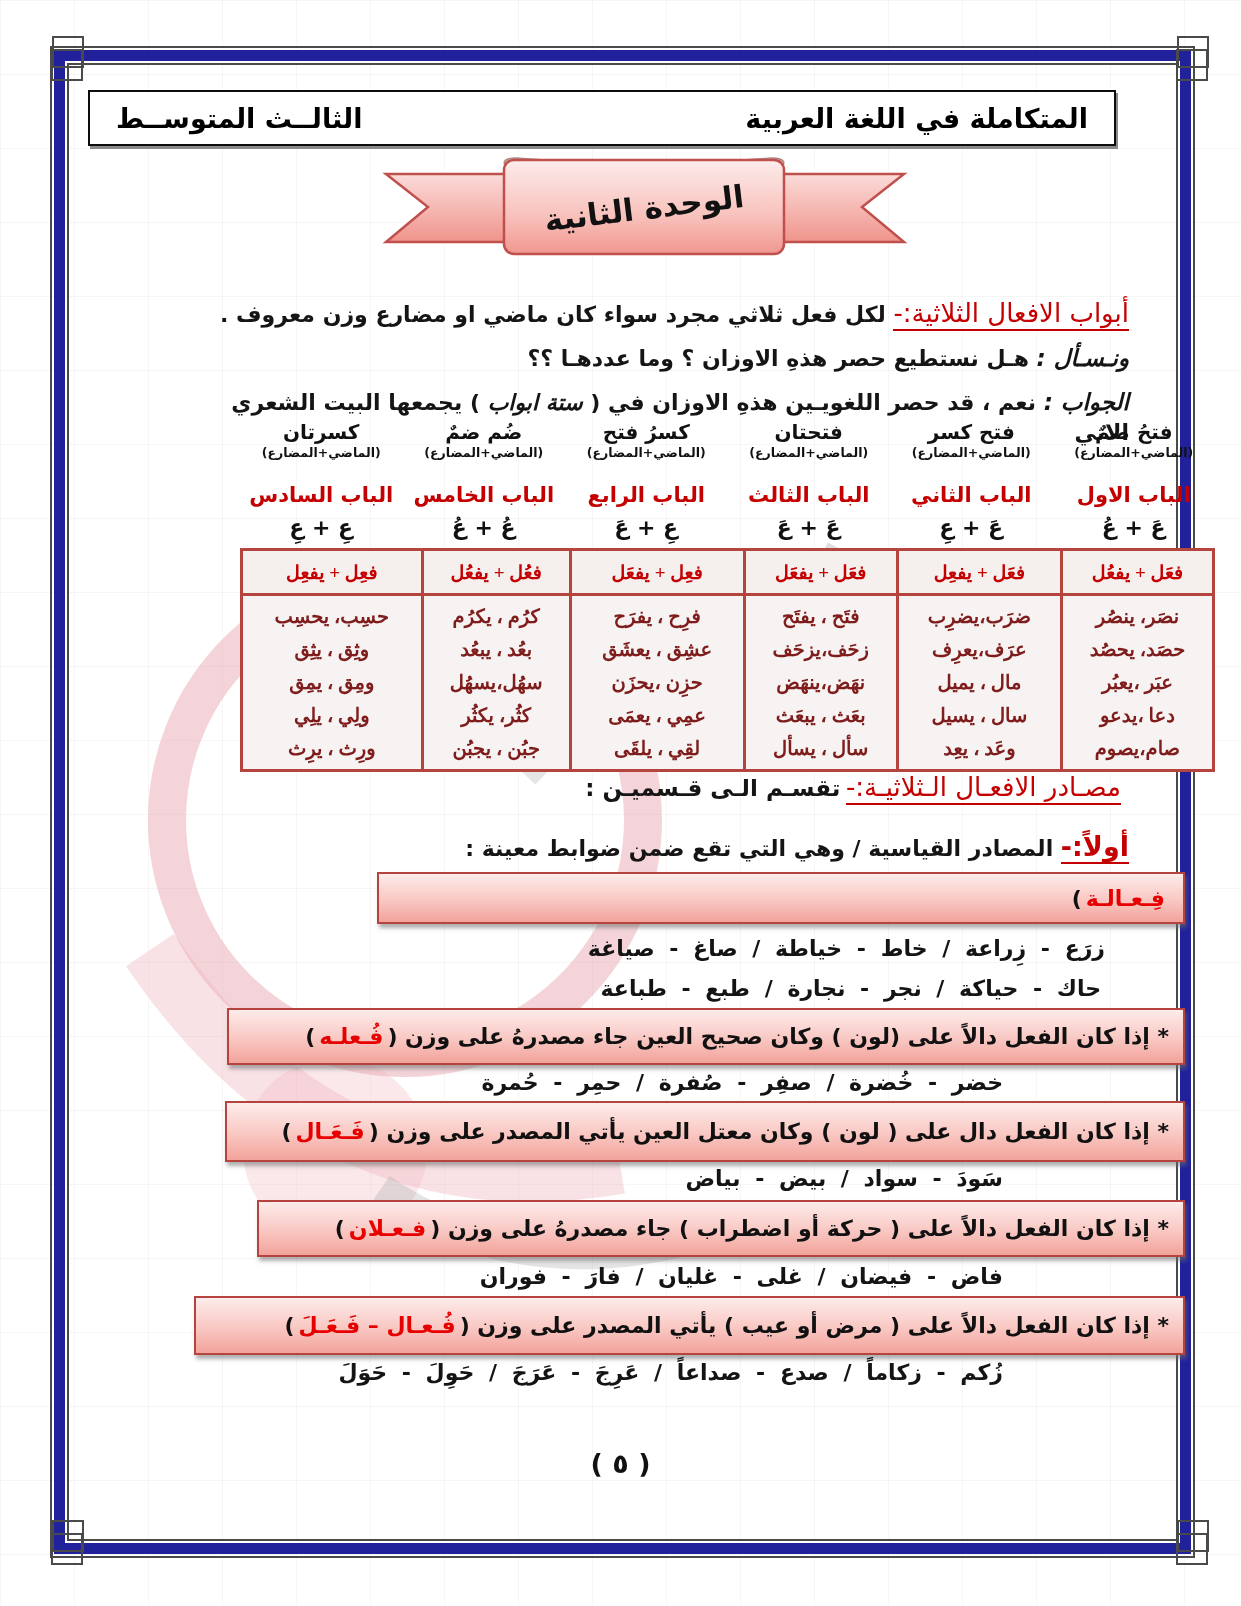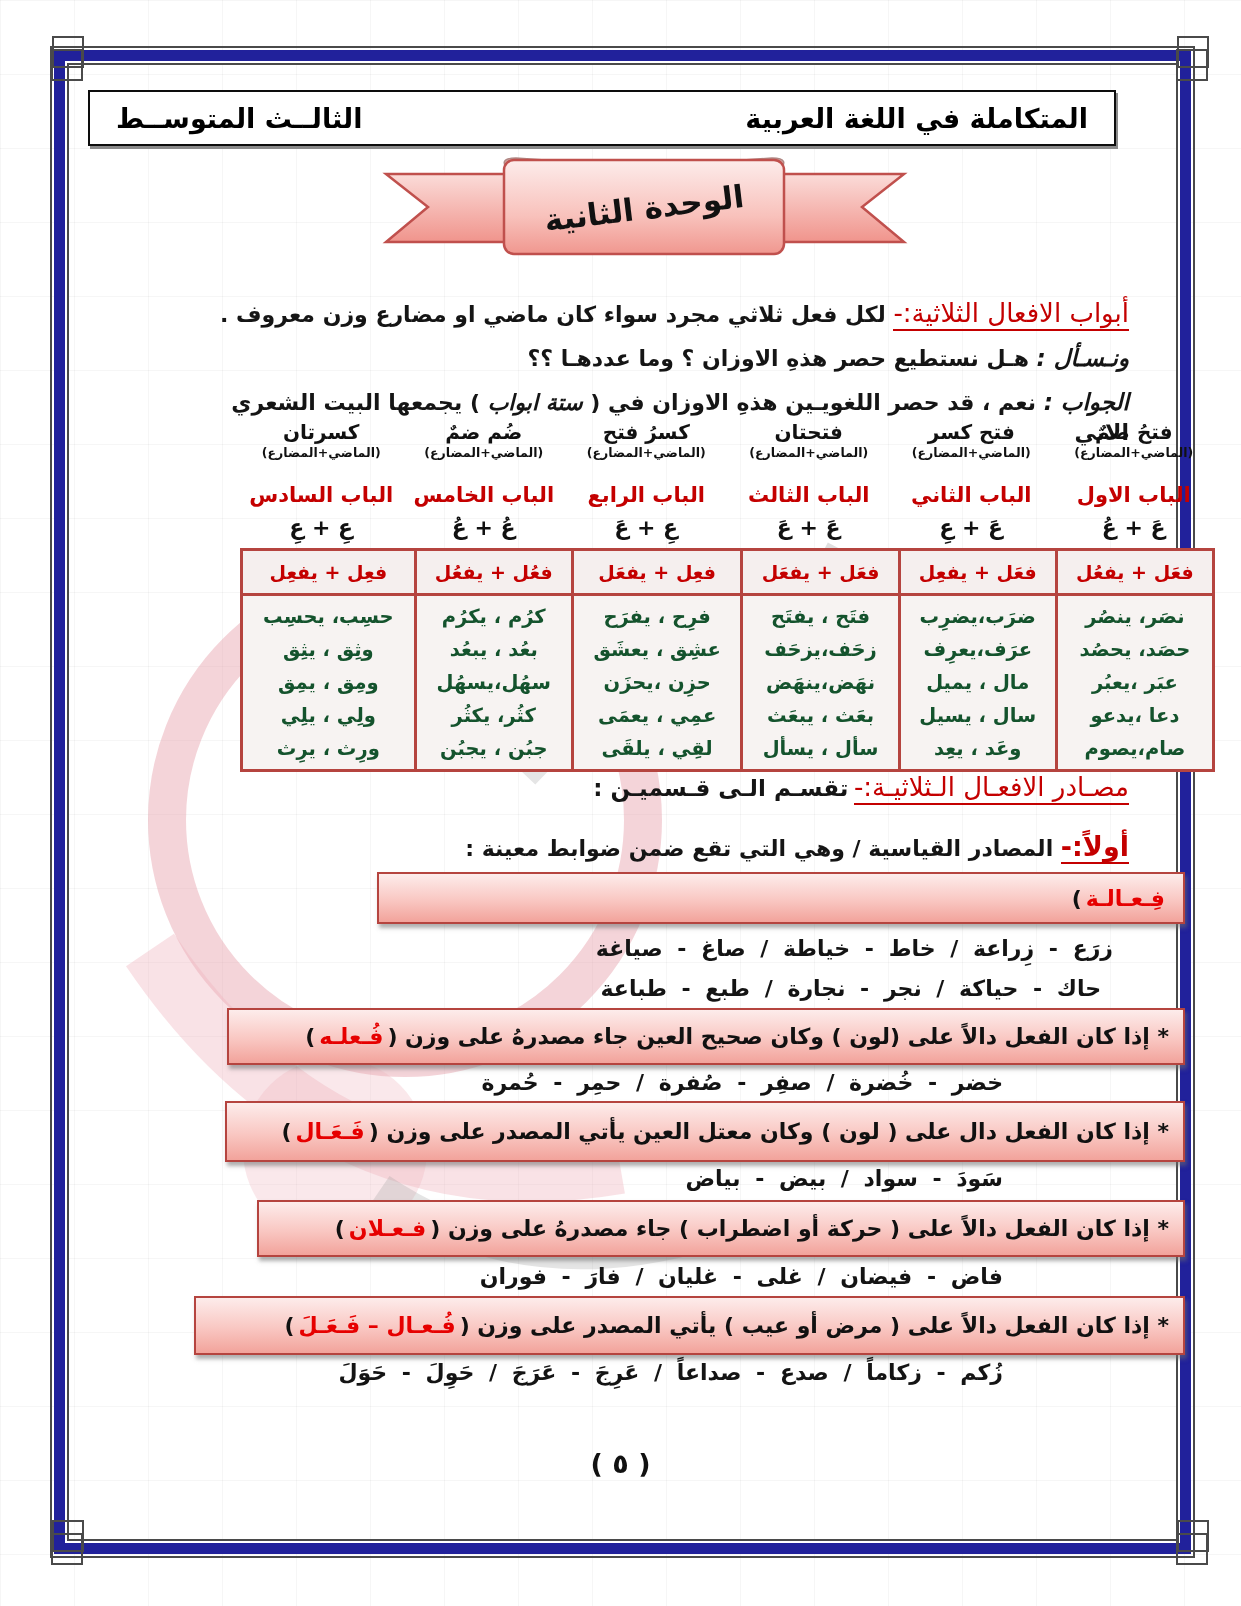--- a/index.html
+++ b/index.html
@@ -64,26 +64,26 @@
   }
   .bab-col .vowels{font-size:20px;font-weight:bold;color:#111;}
   .bab-col .tense{font-size:12.5px;font-weight:bold;color:#111;margin-top:1px;}
   .bab-col .bab-name{font-size:21px;font-weight:bold;color:#c40000;margin-top:23px;}
   .bab-col .pattern{font-size:22px;font-weight:bold;color:#111;margin-top:8px;}
   
   .bab-table{
     position:absolute;left:240px;top:548px;width:975px;direction:rtl;
     border-collapse:collapse;background:#f7f3f2;
   }
-  .bab-table th,.bab-table td{border:3px solid #b5443f;text-align:center;}
+  .bab-table th,.bab-table td{border:3px solid #b5443f;text-align:center;font-family:Liberation Serif, serif;}
   .bab-table th{height:40px;color:#c40000;font-size:19px;font-weight:bold;background:#f5efee;}
-  .bab-table td{height:168px;vertical-align:top;font-size:19.5px;font-weight:bold;color:#14532d;padding-top:4px;}
+  .bab-table td{height:168px;vertical-align:top;font-size:19.5px;font-weight:bold;color:#7f1d1d;padding-top:4px;}
   .bab-table td div{line-height:33px;}
   
-  .masdar-head{position:absolute;right:112px;top:772px;direction:rtl;text-align:right;font-weight:bold;}
+  .masdar-head{position:absolute;right:120px;top:772px;direction:rtl;text-align:right;font-weight:bold;}
   .masdar-head .rest{font-size:23px;color:#151515;letter-spacing:1px;}
   .first-line{position:absolute;right:112px;top:831px;direction:rtl;text-align:right;font-size:22px;font-weight:bold;color:#151515;}
   .first-label{color:#c40000;border-bottom:2.5px solid #c40000;font-size:27px;}
   
   .rulebox{
     position:absolute;right:56px;box-sizing:border-box;
     background:linear-gradient(180deg,#fdeceb 0%,#f9c7c2 55%,#f2a39b 100%);
     border:2px solid #b5443f;box-shadow:2px 4px 4px rgba(110,110,110,0.55);
     display:flex;align-items:center;direction:rtl;text-align:right;
     padding:0 14px;font-size:22px;font-weight:bold;color:#111;
@@ -91,21 +91,21 @@
   .rulebox .kw{color:#e60000;letter-spacing:1px;margin:0 4px;}
   .rb1{top:872px;width:808px;height:52px;}
   .rb2{top:1008px;width:958px;height:57px;}
   .rb3{top:1101px;width:960px;height:61px;}
   .rb4{top:1200px;width:928px;height:57px;}
   .rb5{top:1296px;width:991px;height:59px;}
   .example{
     position:absolute;direction:rtl;text-align:right;font-size:22px;font-weight:bold;
     color:#141414;word-spacing:7px;
   }
-  .ex1a{right:128px;top:936px;}
+  .ex1a{right:136px;top:936px;}
   .ex1b{right:140px;top:976px;}
   .ex2{right:238px;top:1070px;}
   .ex3{right:238px;top:1166px;}
   .ex4{right:238px;top:1264px;}
   .ex5{right:238px;top:1360px;}
   
   .page-num{position:absolute;left:0;right:0;top:1448px;text-align:center;font-size:27px;font-weight:bold;color:#111;}
 </style>
 </head>
 <body>

